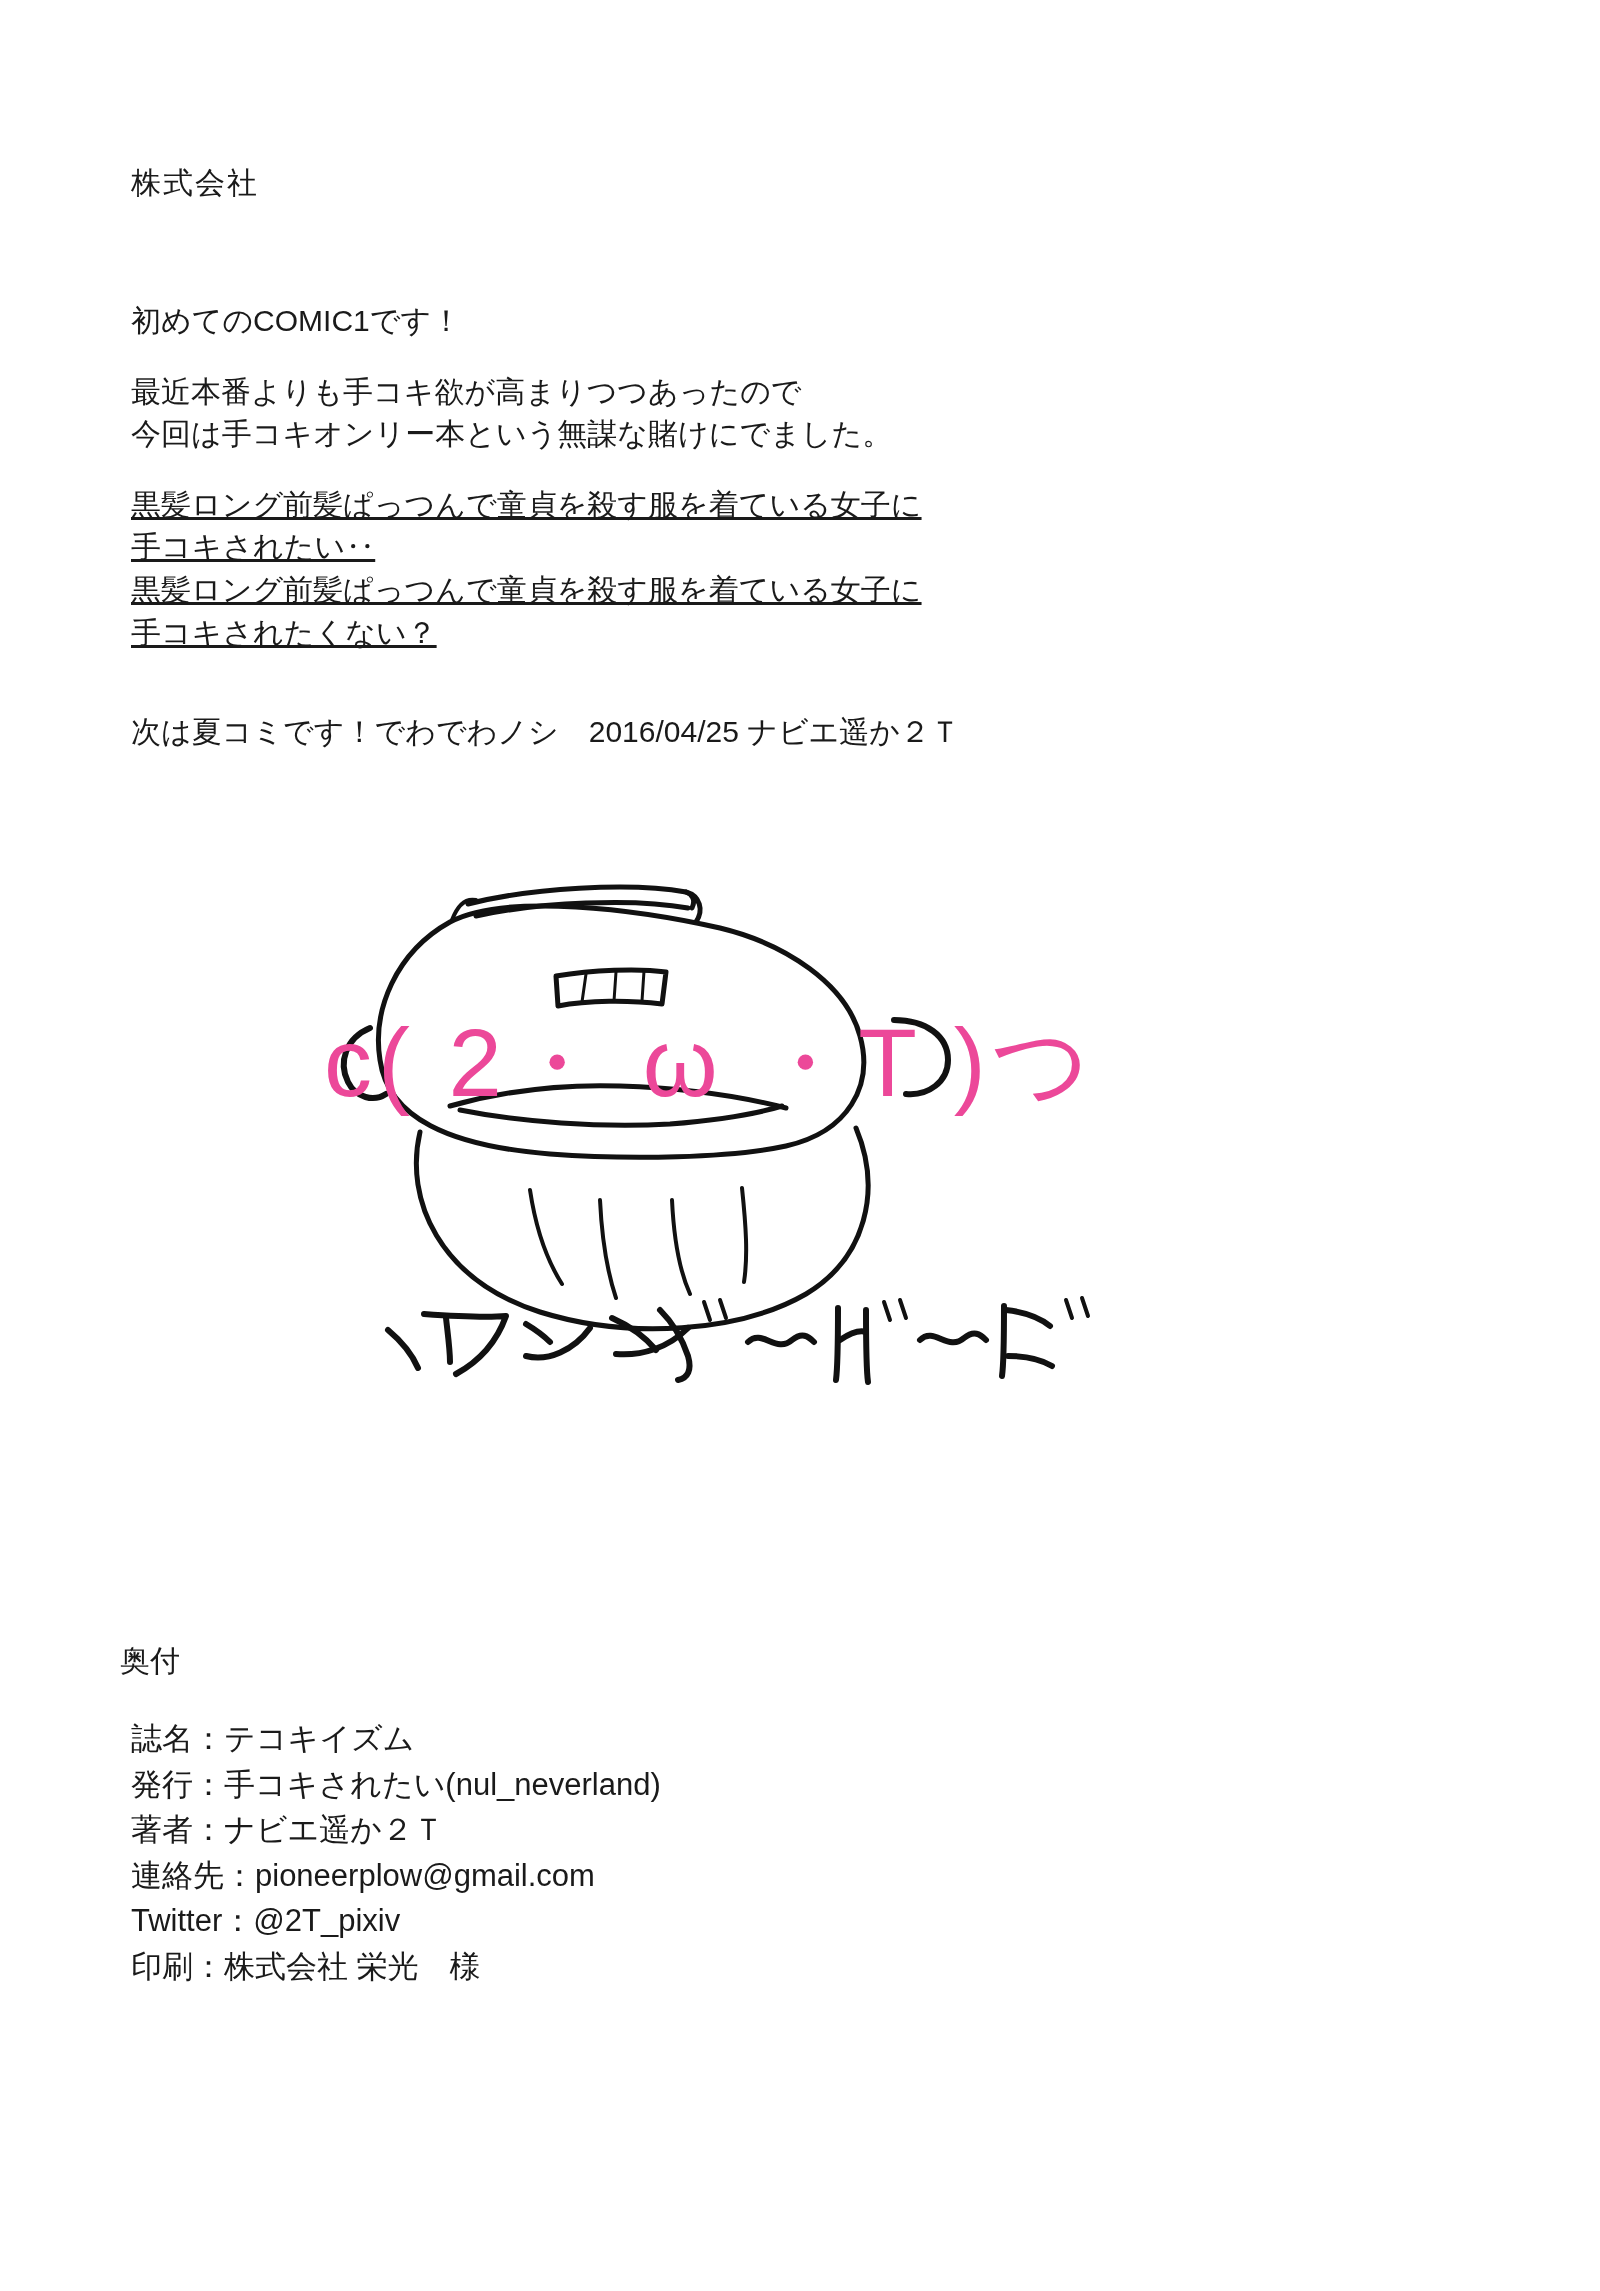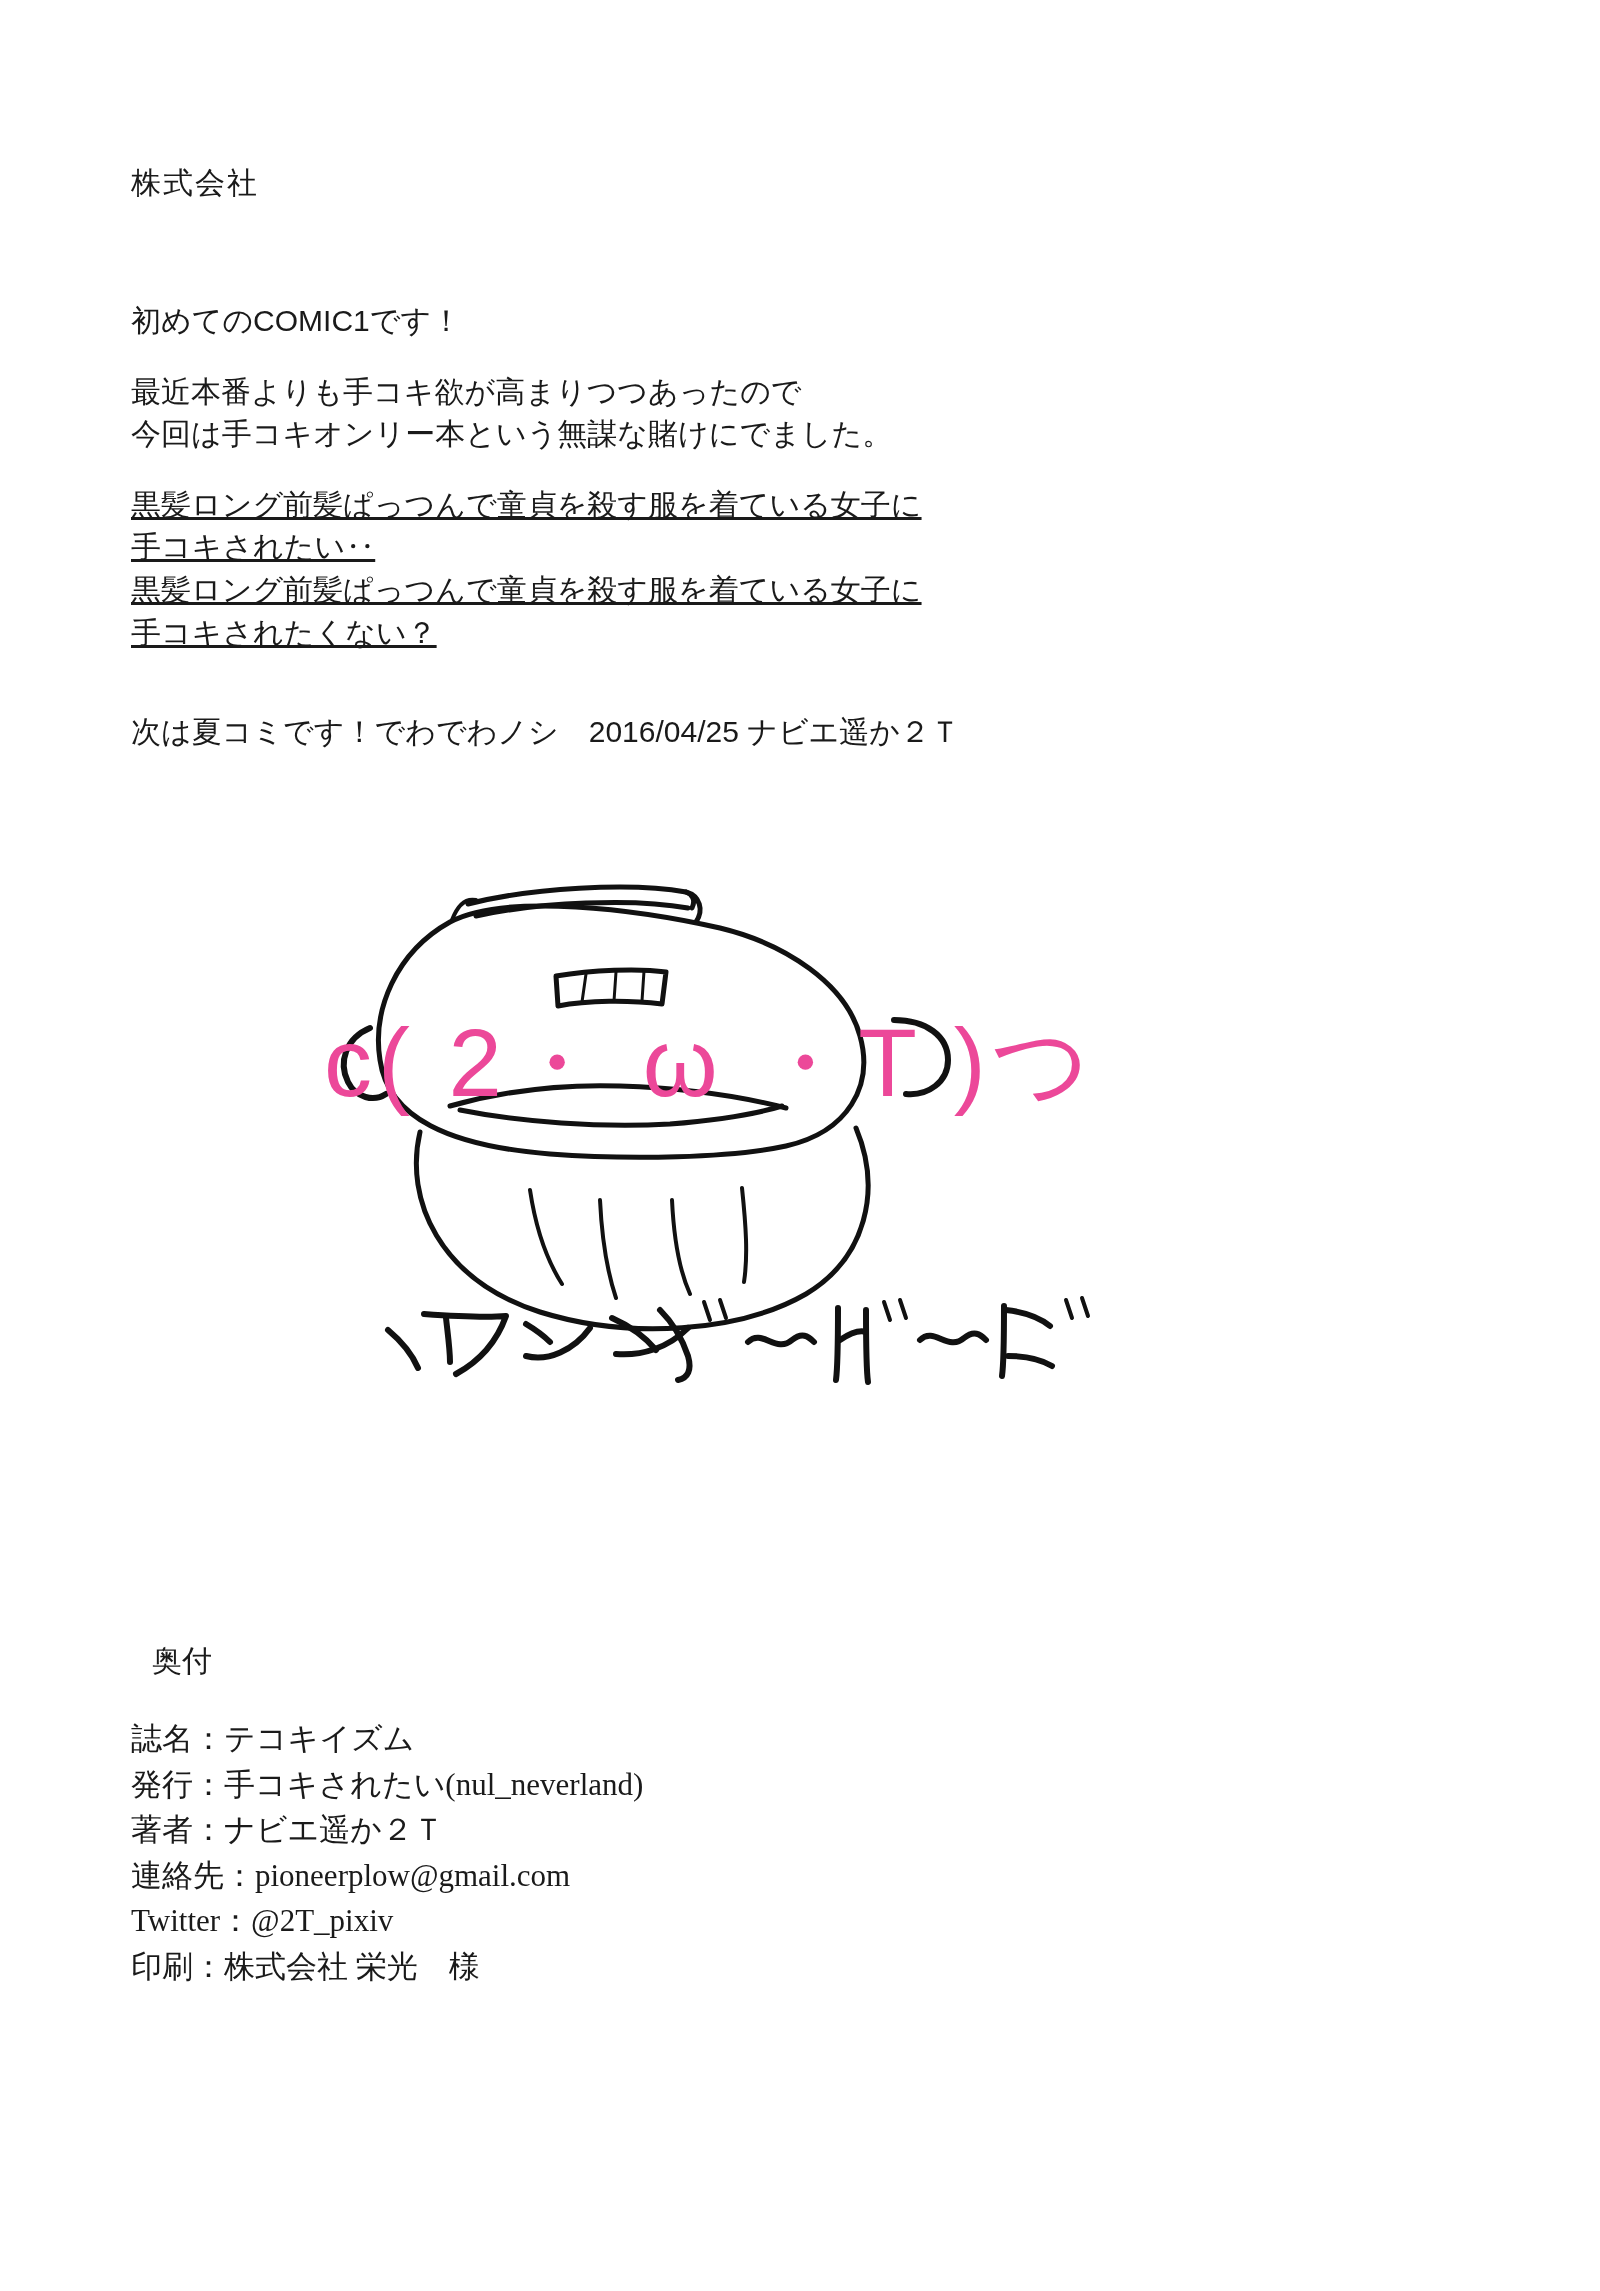--- a/index.html
+++ b/index.html
@@ -78,35 +78,34 @@
     justify-content: center;
     font-size: 96px;
     letter-spacing: 6px;
     color: #ec4899;
     pointer-events: none;
   }
 
   
   .colophon-heading {
     position: absolute;
-    left: 152px;
+    left: 120px;
     top: 1641px;
     font-size: 30px;
     white-space: nowrap;
   }
   .colophon-list {
     position: absolute;
     left: 131px;
     top: 1716px;
     font-size: 31px;
     line-height: 1.47;
   }
   .colophon-list div {
     white-space: nowrap;
-    font-family: Liberation Serif, serif;
   }
 </style>
 </head>
 <body>
 
 <div class="page">
 
   <div class="afterword-heading">株式会社</div>
 
   <div class="afterword-body">

